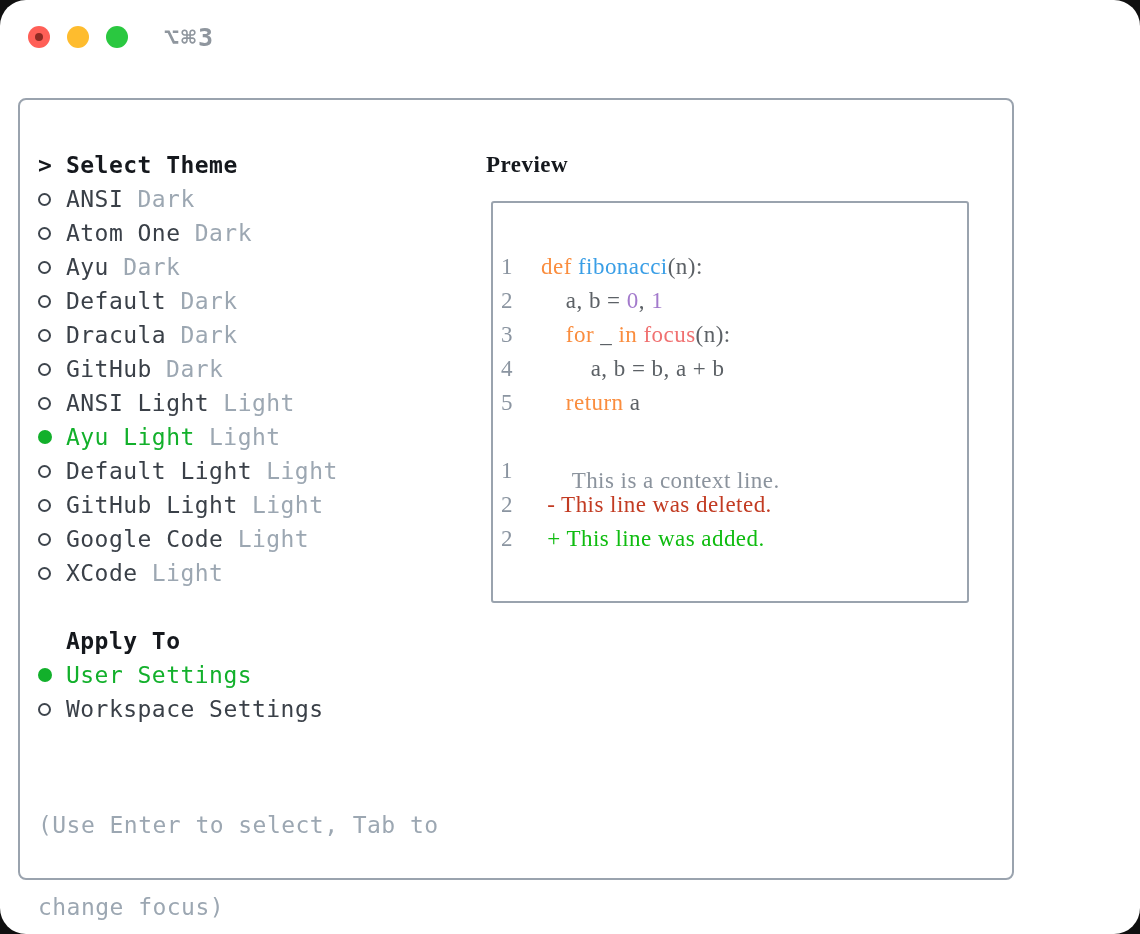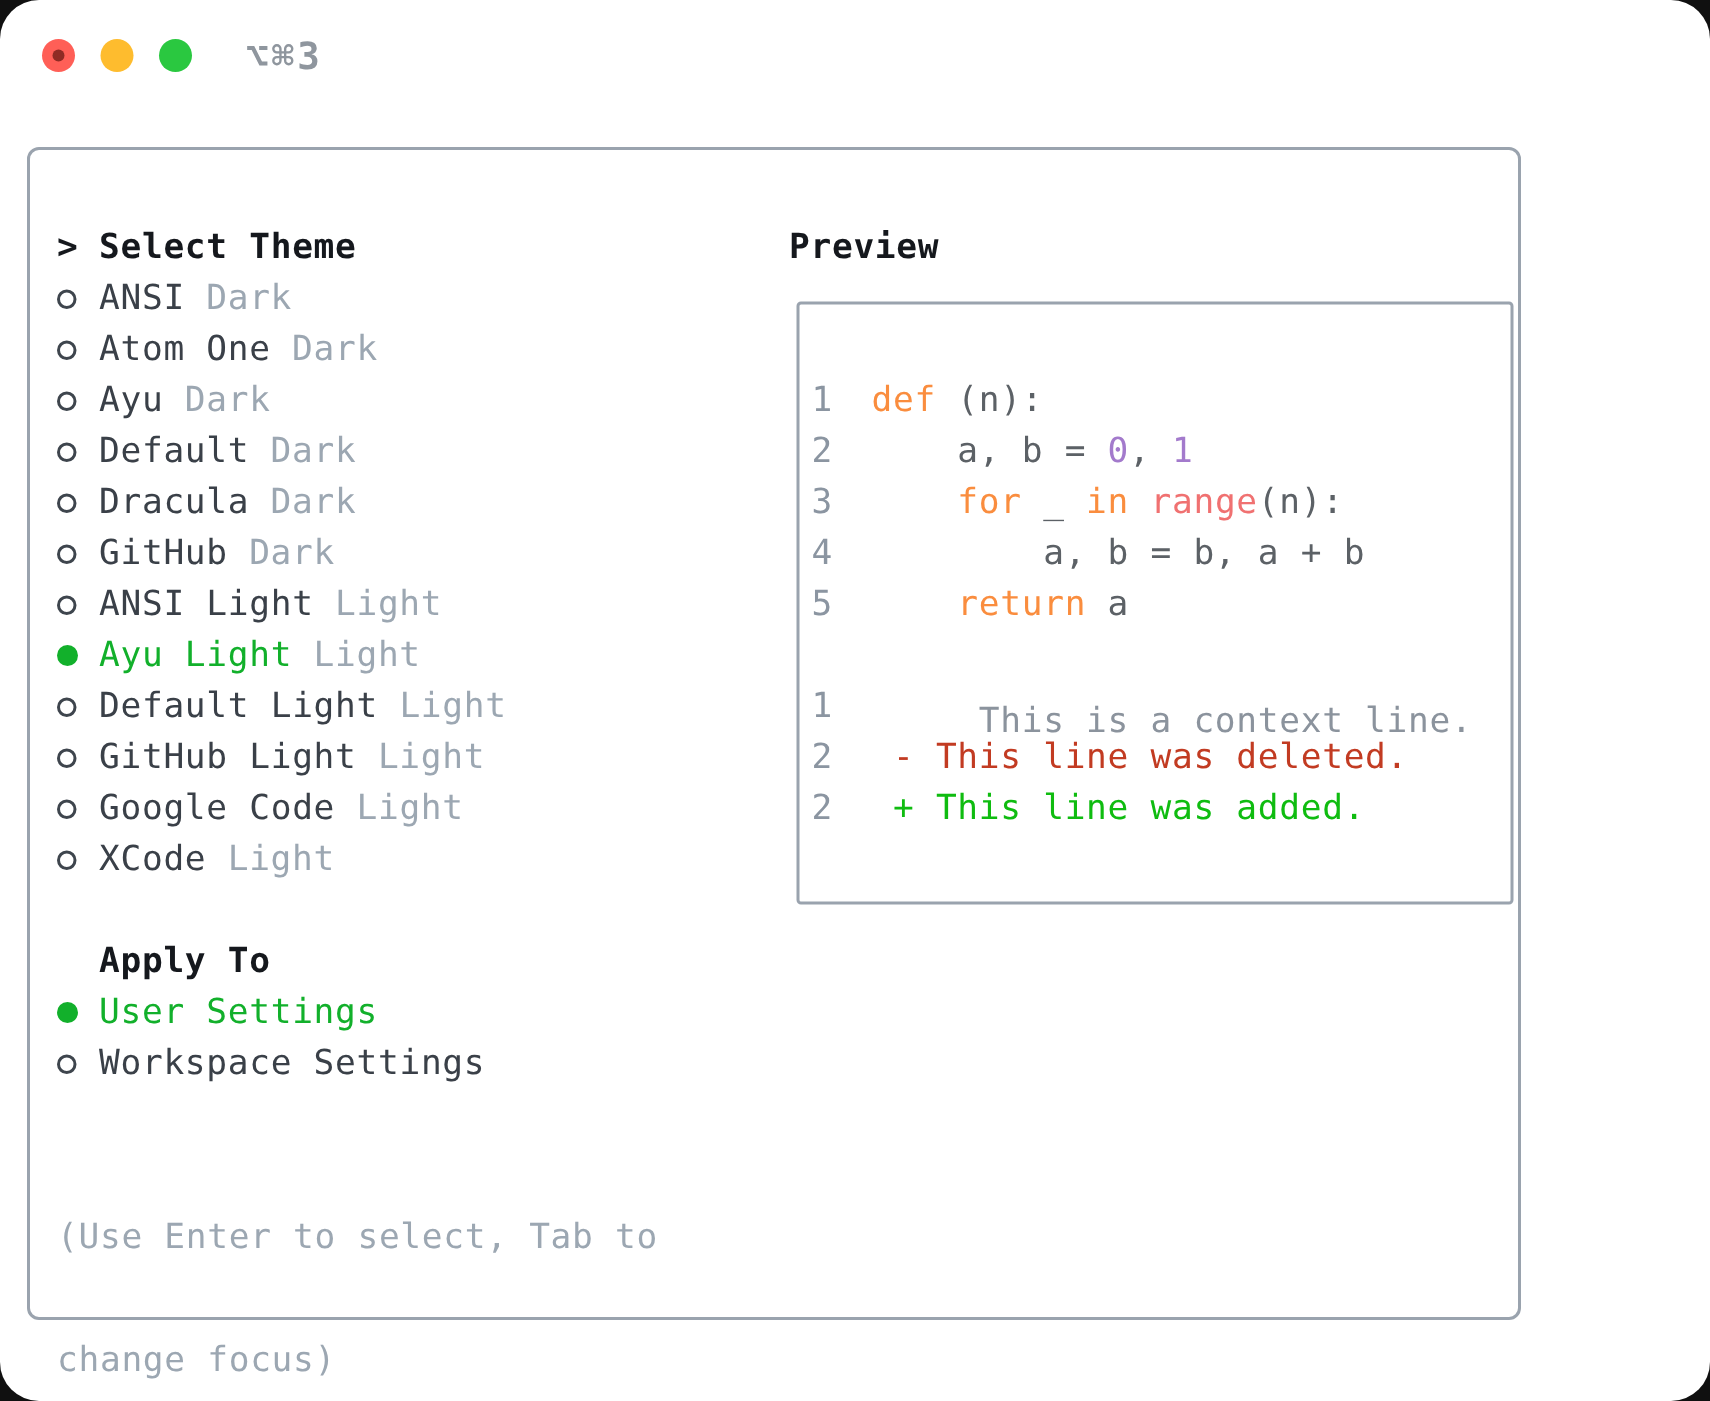--- a/index.html
+++ b/index.html
@@ -58,21 +58,21 @@
     width: 13px; height: 13px; border-radius: 50%;
     border: 2px solid #3e454d;
   }
   .radio.on { width: 14px; height: 14px; border: none; background: var(--accent_green); }
   .item-label  { color: var(--text_item); }
   .item-label.sel { color: var(--accent_green); text-align: center; }
   .item-suffix { color: var(--text_muted); padding-left: .62em; }
   .hint { color: var(--text_muted); margin-top: 48px; }
 
   
-  .right-col { position: absolute; left: 506px; top: 48px; width: 500px; }
+  .right-col { position: absolute; left: 466px; top: 48px; width: 500px; font-family: Liberation Serif, serif; }
   .preview-box {
     margin-left: 5px; margin-top: 19px;
     width: 478px; height: 402px;
     border: 2px solid var(--panel_border);
     border-radius: 3px;
     padding: 47px 6px 0 8px;
     overflow: hidden;
   }
   .gutter { width: 40px; flex: none; color: var(--c-line_number); }
   .tk { white-space: pre; }
@@ -138,23 +138,23 @@
 
       <div class="row hint">(Use Enter to select, Tab to</div>
       <div class="row hint">change focus)</div>
     </div>
 
     <div class="right-col">
       <div class="row">
         <span class="hdr-text">Preview</span>
       </div>
       <div class="preview-box" id="preview-box">
-          <div class="row"><span class="gutter">1</span><span class="tk tk-keyword">def</span><span class="tk tk-fg"> </span><span class="tk tk-fg">(n):</span></div>
+          <div class="row"><span class="gutter">1</span><span class="tk tk-keyword">def</span><span class="tk tk-fg"> </span><span class="tk tk-function">fibonacci</span><span class="tk tk-fg">(n):</span></div>
           <div class="row"><span class="gutter">2</span><span class="tk tk-fg">    a, b = </span><span class="tk tk-number">0</span><span class="tk tk-fg">, </span><span class="tk tk-number">1</span></div>
-          <div class="row"><span class="gutter">3</span><span class="tk tk-fg">    </span><span class="tk tk-keyword">for</span><span class="tk tk-fg"> _ </span><span class="tk tk-keyword">in</span><span class="tk tk-fg"> </span><span class="tk tk-builtin">range</span><span class="tk tk-fg">(n):</span></div>
+          <div class="row"><span class="gutter">3</span><span class="tk tk-fg">    </span><span class="tk tk-keyword">for</span><span class="tk tk-fg"> _ </span><span class="tk tk-keyword">in</span><span class="tk tk-fg"> </span><span class="tk tk-builtin">focus</span><span class="tk tk-fg">(n):</span></div>
           <div class="row"><span class="gutter">4</span><span class="tk tk-fg">        a, b = b, a + b</span></div>
           <div class="row"><span class="gutter">5</span><span class="tk tk-fg">    </span><span class="tk tk-keyword">return</span><span class="tk tk-fg"> a</span></div>
           <div class="row"><span class="gutter"></span></div>
           <div class="row"><span class="gutter">1</span><span class="tk tk-context">     This is a context line.</span></div>
           <div class="row"><span class="gutter">2</span><span class="tk tk-deleted"> - This line was deleted.</span></div>
           <div class="row"><span class="gutter">2</span><span class="tk tk-added"> + This line was added.</span></div>
         </div>
     </div>
 
   </div>

